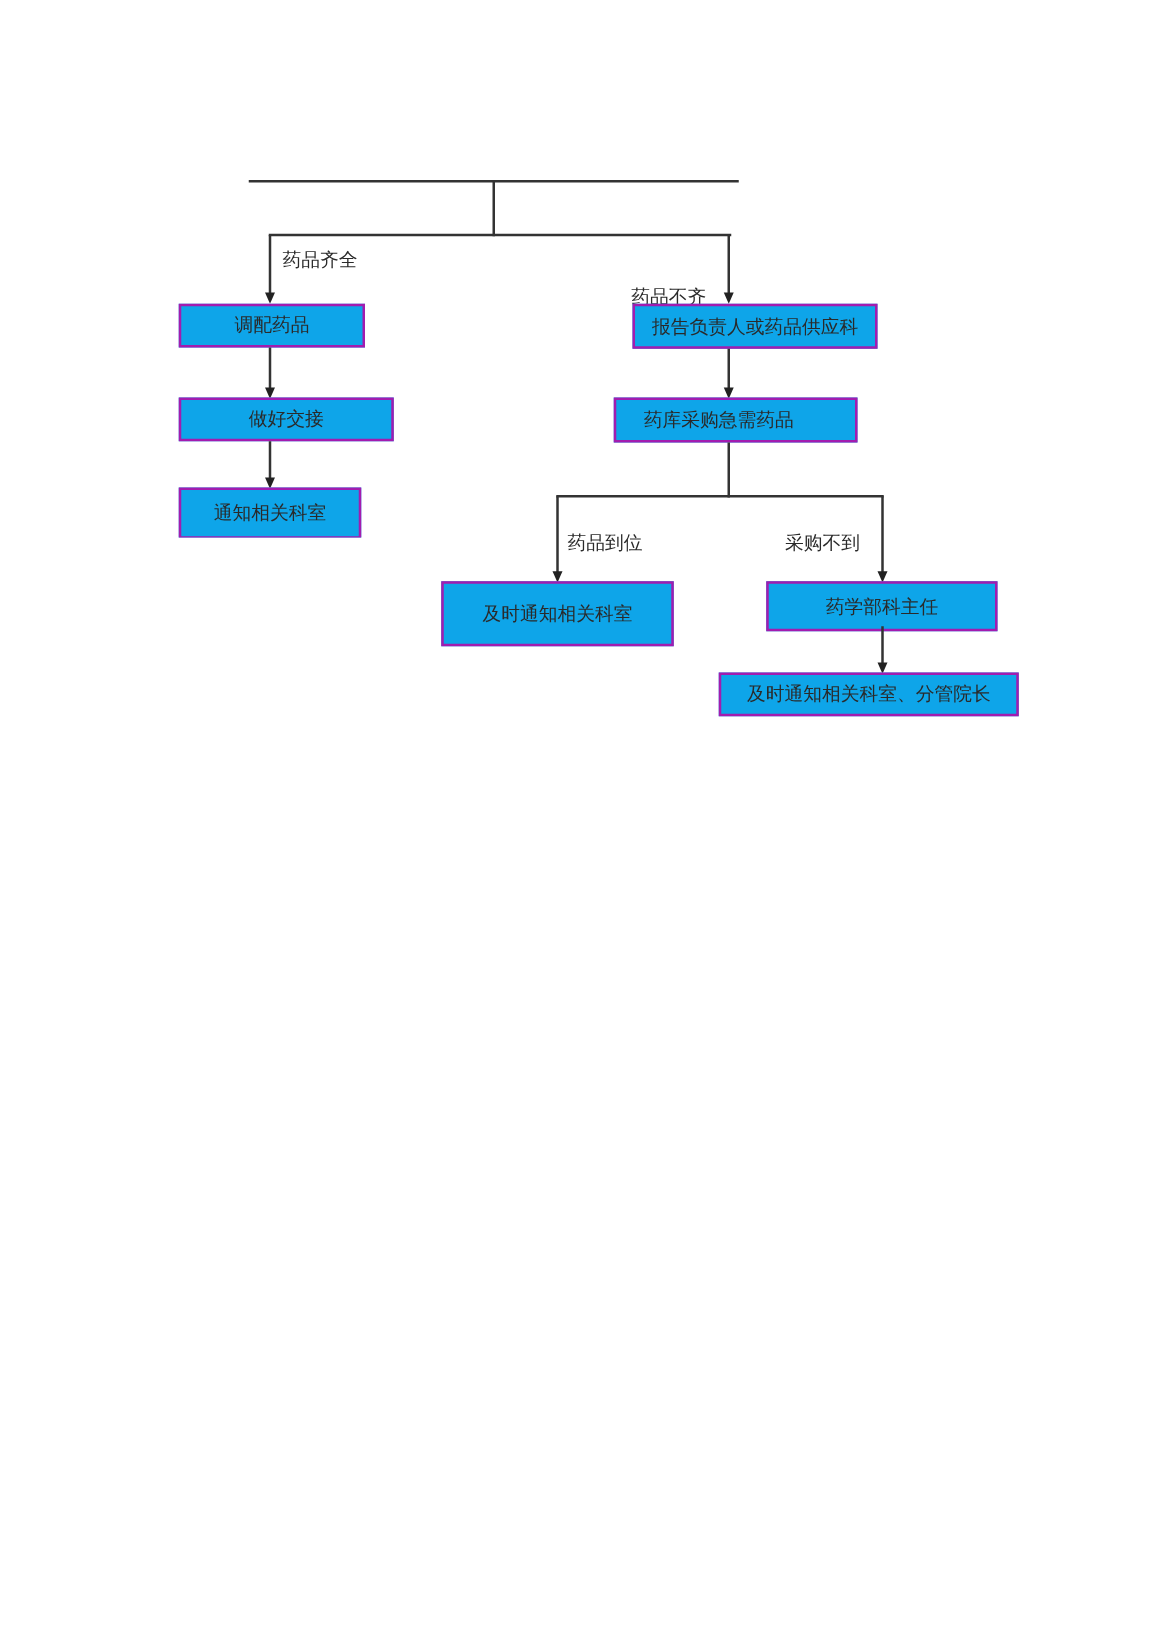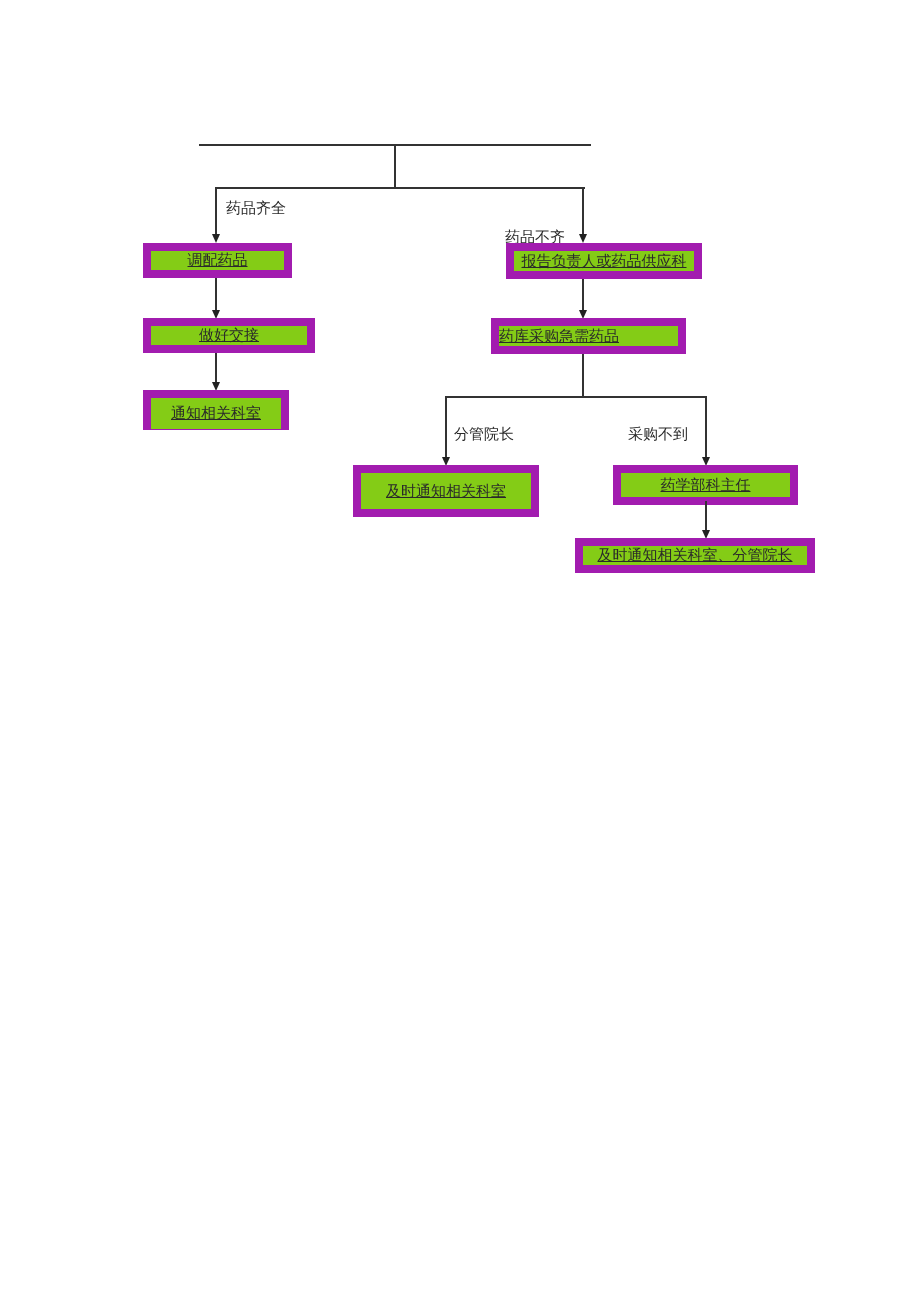--- a/index.html
+++ b/index.html
@@ -1,22 +1,22 @@
 <!DOCTYPE html>
 <html><head>
 <meta charset="utf-8">
 <style>
   html, body { margin:0; padding:0; background:#ffffff; }
   body { width:920px; height:1301px; position:relative; overflow:hidden;
          font-family:"DejaVu Serif","Liberation Serif",serif; color:#2a2a2a; }
   .line { position:absolute; background:#333333; }
-  .box { position:absolute; box-sizing:border-box; border:8px solid #a21caf;
-         background:#84cc16; display:flex; align-items:center; justify-content:center;
-         font-size:15px; color:#2a2a2a; white-space:nowrap;text-decoration:underline; }
-  .box.left-text { justify-content:flex-start; }
+  .box { position:absolute; box-sizing:border-box; border:2px solid #a21caf;
+         background:#0ea5e9; display:flex; align-items:center; justify-content:center;
+         font-size:15px; color:#2a2a2a; white-space:nowrap; }
+  .box.left-text { justify-content:flex-start; padding-left:22px; }
   .box.thin-bottom { border-bottom-width:1px; }
   .label { position:absolute; font-size:15px; color:#2a2a2a; white-space:nowrap; }
   .arrow { position:absolute; width:0; height:0;
            border-left:4px solid transparent; border-right:4px solid transparent;
            border-top:9px solid #222222; }
 </style>
 </head>
 <body>
 
 <div class="line" style="left:199px; top:144px; width:392px; height:2px;"></div>
@@ -46,21 +46,21 @@
 <div class="box" style="left:506px; top:243px; width:196px; height:36px;">报告负责人或药品供应科</div>
 <div class="line" style="left:582px; top:279px; width:2px; height:32px;"></div>
 <div class="arrow" style="left:579px; top:310px;"></div>
 
 <div class="box left-text" style="left:491px; top:318px; width:195px; height:36px;">药库采购急需药品</div>
 <div class="line" style="left:582px; top:354px; width:2px; height:44px;"></div>
 <div class="line" style="left:445px; top:396px; width:262px; height:2px;"></div>
 
 <div class="line" style="left:445px; top:397px; width:2px; height:61px;"></div>
 <div class="arrow" style="left:442px; top:457px;"></div>
-<span class="label" style="left:454px; top:425px;">分管院长</span>
+<span class="label" style="left:454px; top:425px;">药品到位</span>
 
 <div class="line" style="left:705px; top:397px; width:2px; height:61px;"></div>
 <div class="arrow" style="left:702px; top:457px;"></div>
 <span class="label" style="left:628px; top:425px;">采购不到</span>
 
 <div class="box" style="left:353px; top:465px; width:186px; height:52px;">及时通知相关科室</div>
 
 <div class="box" style="left:613px; top:465px; width:185px; height:40px;">药学部科主任</div>
 <div class="line" style="left:705px; top:501px; width:2px; height:30px;"></div>
 <div class="arrow" style="left:702px; top:530px;"></div>

